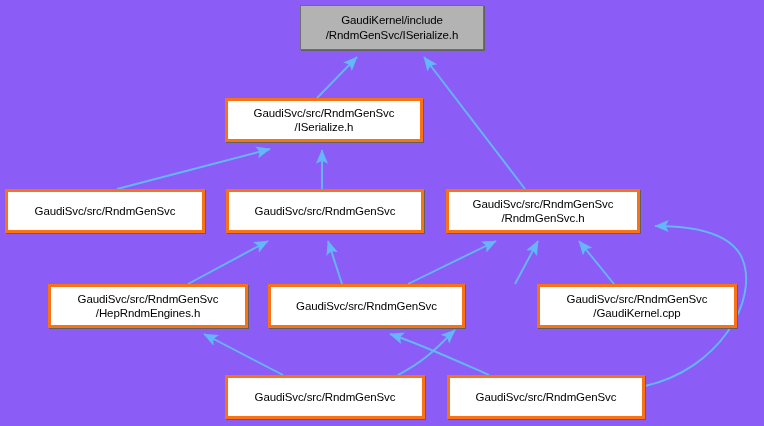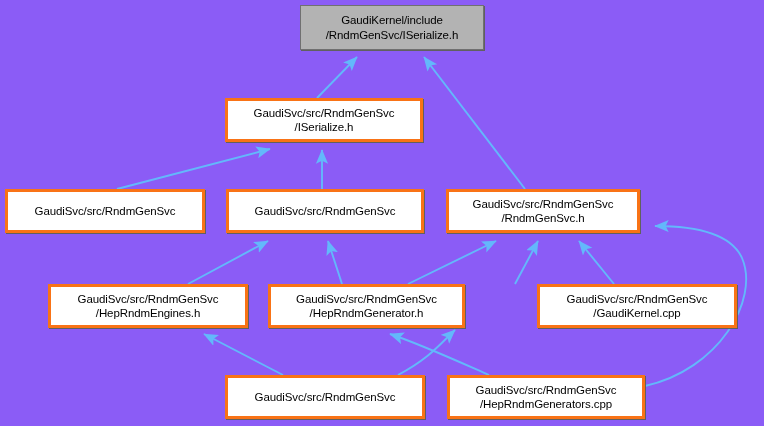--- a/index.html
+++ b/index.html
@@ -112,30 +112,28 @@
     <span class="l2">/RndmGenSvc.h</span>
   </div>
 
   <div class="node" style="left:48px; top:284px; width:200px; height:44px;">
     <span class="l1">GaudiSvc/src/RndmGenSvc</span>
     <span class="l2">/HepRndmEngines.h</span>
   </div>
 
   <div class="node" style="left:268px; top:284px; width:197px; height:44px;">
     <span class="l1">GaudiSvc/src/RndmGenSvc</span>
-    <span class="l2">/HepRndmGenerator.h</span>
   </div>
 
   <div class="node" style="left:537px; top:284px; width:200px; height:44px;">
     <span class="l1">GaudiSvc/src/RndmGenSvc</span>
     <span class="l2">/GaudiKernel.cpp</span>
   </div>
 
   <div class="node" style="left:225px; top:375px; width:200px; height:44px;">
     <span class="l1">GaudiSvc/src/RndmGenSvc</span>
   </div>
 
   <div class="node" style="left:447px; top:375px; width:198px; height:44px;">
     <span class="l1">GaudiSvc/src/RndmGenSvc</span>
-    <span class="l2">/HepRndmGenerators.cpp</span>
   </div>
 
 </div>
 
 </body></html>

